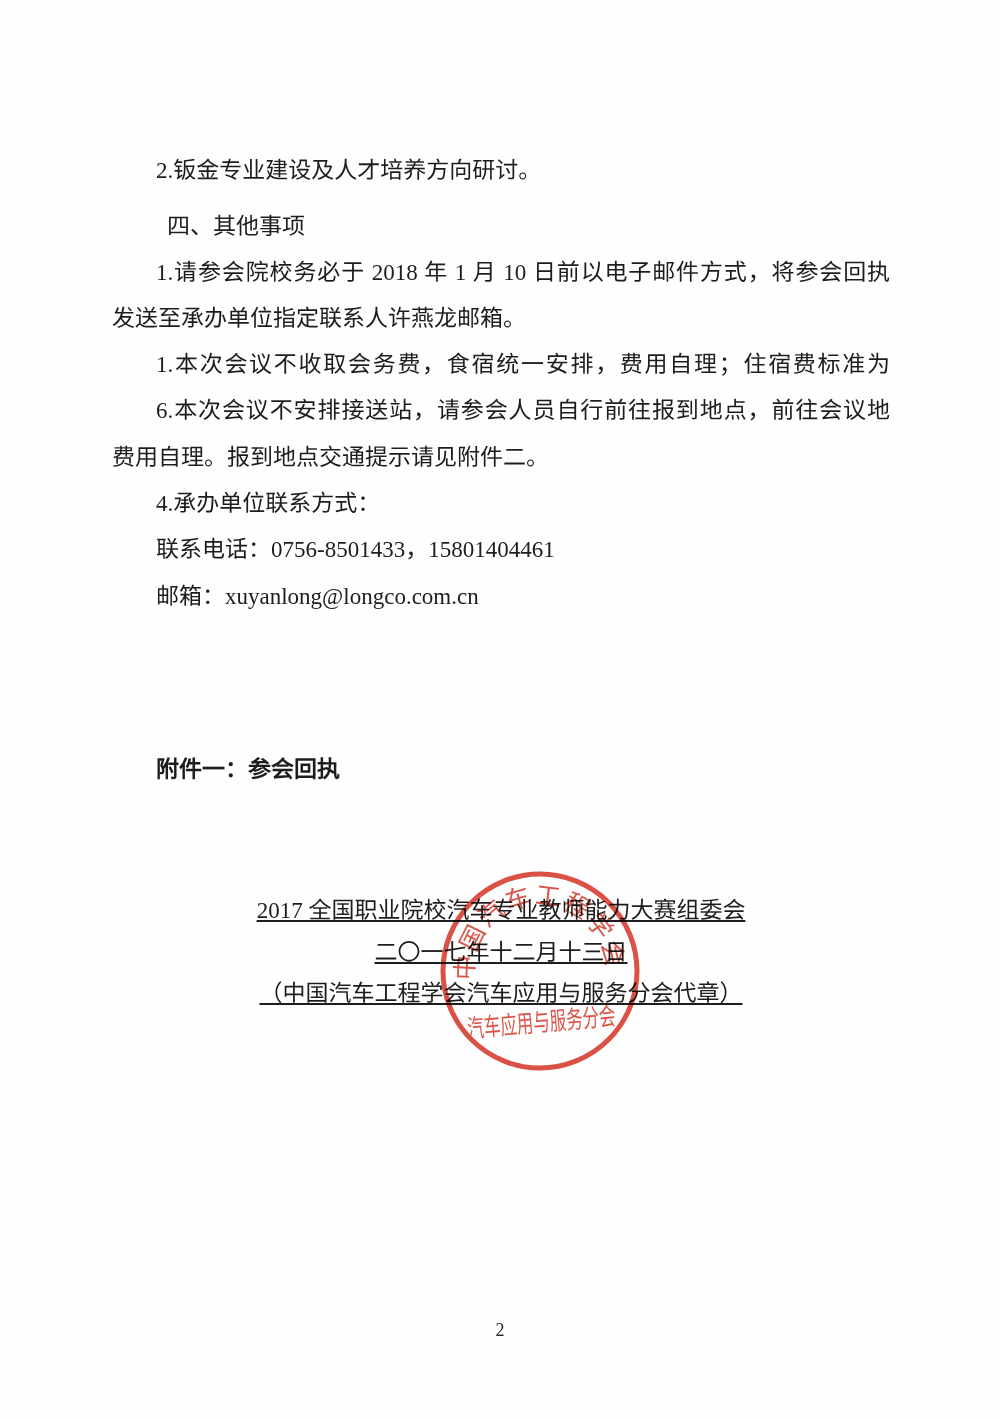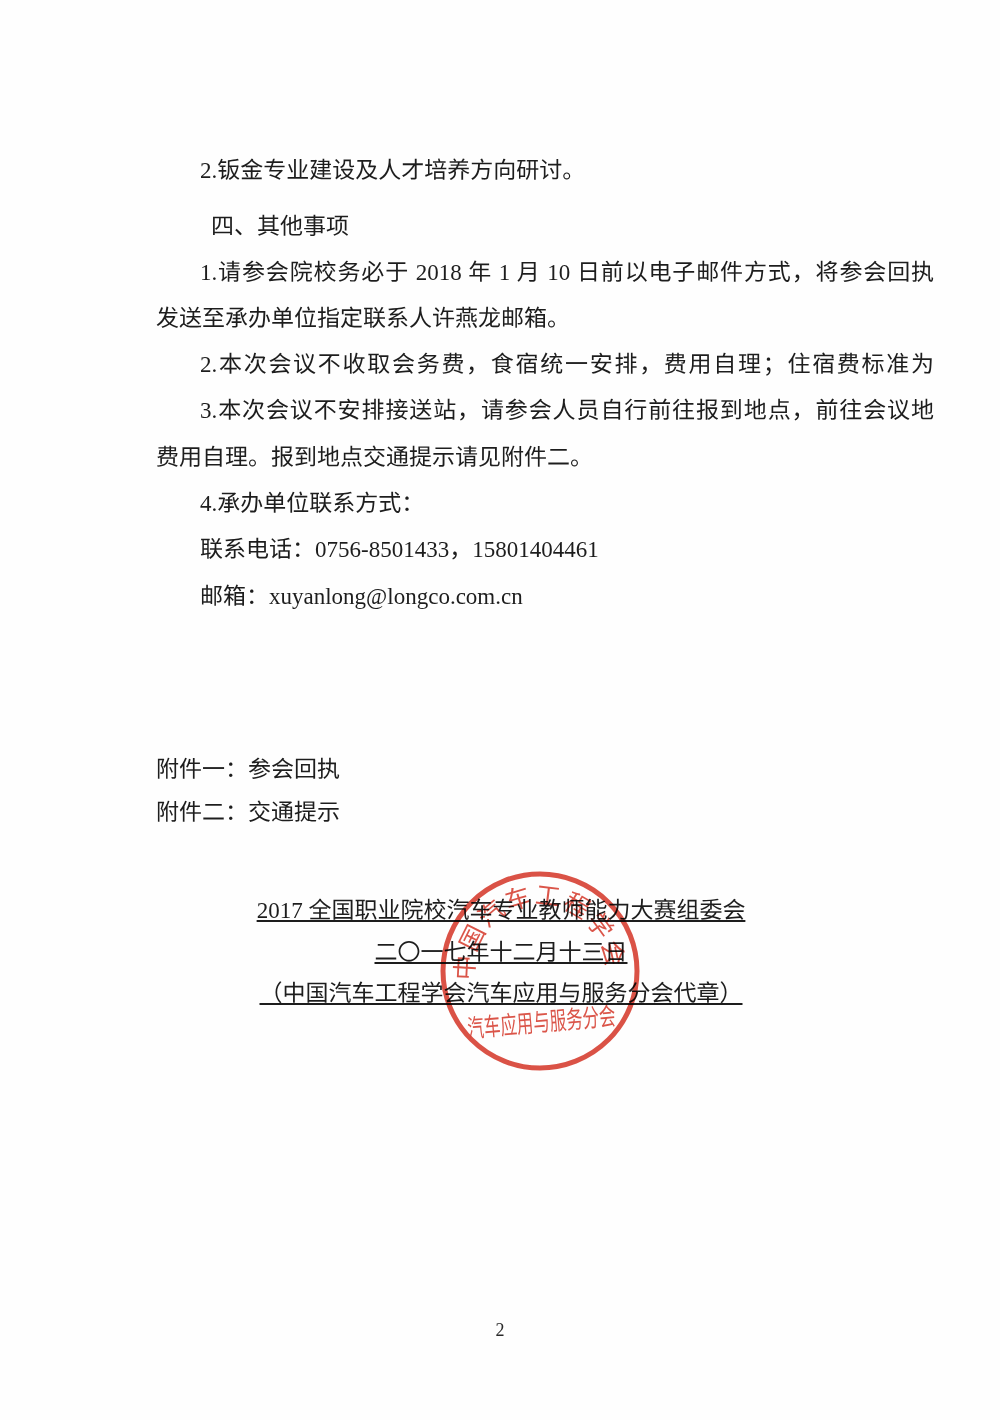--- a/index.html
+++ b/index.html
@@ -13,21 +13,20 @@
     color: #1d1d1d;
     font-family: "Liberation Serif", "DejaVu Serif", serif;
     overflow: hidden;
   }
   .body-text {
     position: absolute;
     left: 112px;
     top: 148px;
     width: 778px;
     font-size: 23px;
-    margin-left: 44px;
   }
   .line {
     height: 46.3px;
     line-height: 46.3px;
     white-space: nowrap;
   }
   .indent { padding-left: 44px; }
   .fill {
     white-space: normal;
     text-align: justify;
@@ -38,20 +37,21 @@
     padding-left: 55px;
     font-family: "Liberation Sans", "DejaVu Sans", sans-serif;
     font-weight: normal;
   }
   .attachments {
     position: absolute;
     left: 112px;
     top: 748px;
     width: 778px;
     font-size: 23px;
+    font-weight: bold;
   }
   .attachments .line { height: 43px; line-height: 43px; }
   .closing {
     position: absolute;
     left: 112px;
     top: 890px;
     width: 778px;
     font-size: 23px;
     text-align: center;
     text-decoration: underline;
@@ -79,31 +79,30 @@
 </head>
 <body>
 
 <div class="page">
 
   <main class="body-text">
     <p class="line indent">2.钣金专业建设及人才培养方向研讨。</p>
     <p class="line heading">四、其他事项</p>
     <p class="line indent fill">1.请参会院校务必于 2018 年 1 月 10 日前以电子邮件方式，将参会回执</p>
     <p class="line">发送至承办单位指定联系人许燕龙邮箱。</p>
-    <p class="line indent fill">2.本次会议不收取会务费，食宿统一安排，费用自理；住宿费标准为</p>
-    <p class="line indent fill">3.本次会议不安排接送站，请参会人员自行前往报到地点，前往会议地</p>
+    <p class="line indent fill">1.本次会议不收取会务费，食宿统一安排，费用自理；住宿费标准为</p>
+    <p class="line indent fill">6.本次会议不安排接送站，请参会人员自行前往报到地点，前往会议地</p>
     <p class="line">费用自理。报到地点交通提示请见附件二。</p>
     <p class="line indent">4.承办单位联系方式：</p>
     <p class="line indent">联系电话：0756-8501433，15801404461</p>
     <p class="line indent">邮箱：xuyanlong@longco.com.cn</p>
   </main>
 
   <section class="attachments">
     <p class="line indent">附件一：参会回执</p>
-    <p class="line indent">附件二：交通提示</p>
   </section>
 
   <section class="closing">
     <p class="c-line">2017 全国职业院校汽车专业教师能力大赛组委会</p>
     <p class="c-line">二〇一七年十二月十三日</p>
     <p class="c-line">（中国汽车工程学会汽车应用与服务分会代章）</p>
   </section>
 
   <svg class="stamp" viewBox="0 0 230 230" xmlns="http://www.w3.org/2000/svg">
     <defs>

